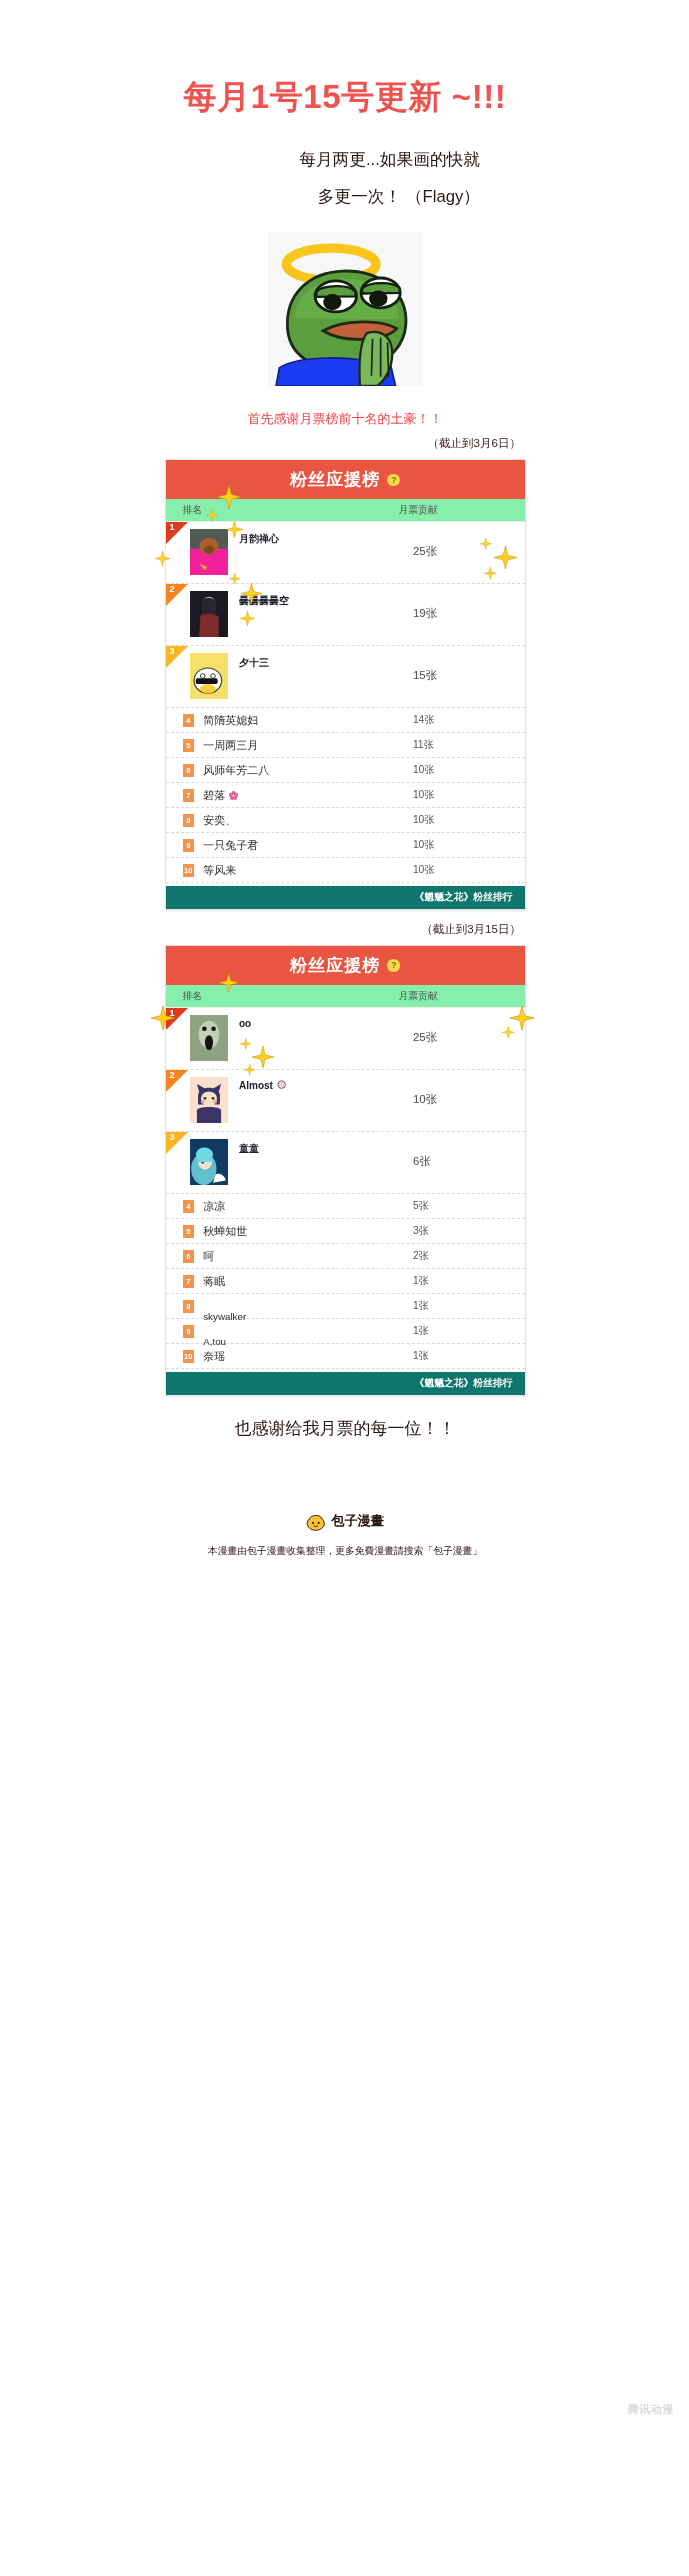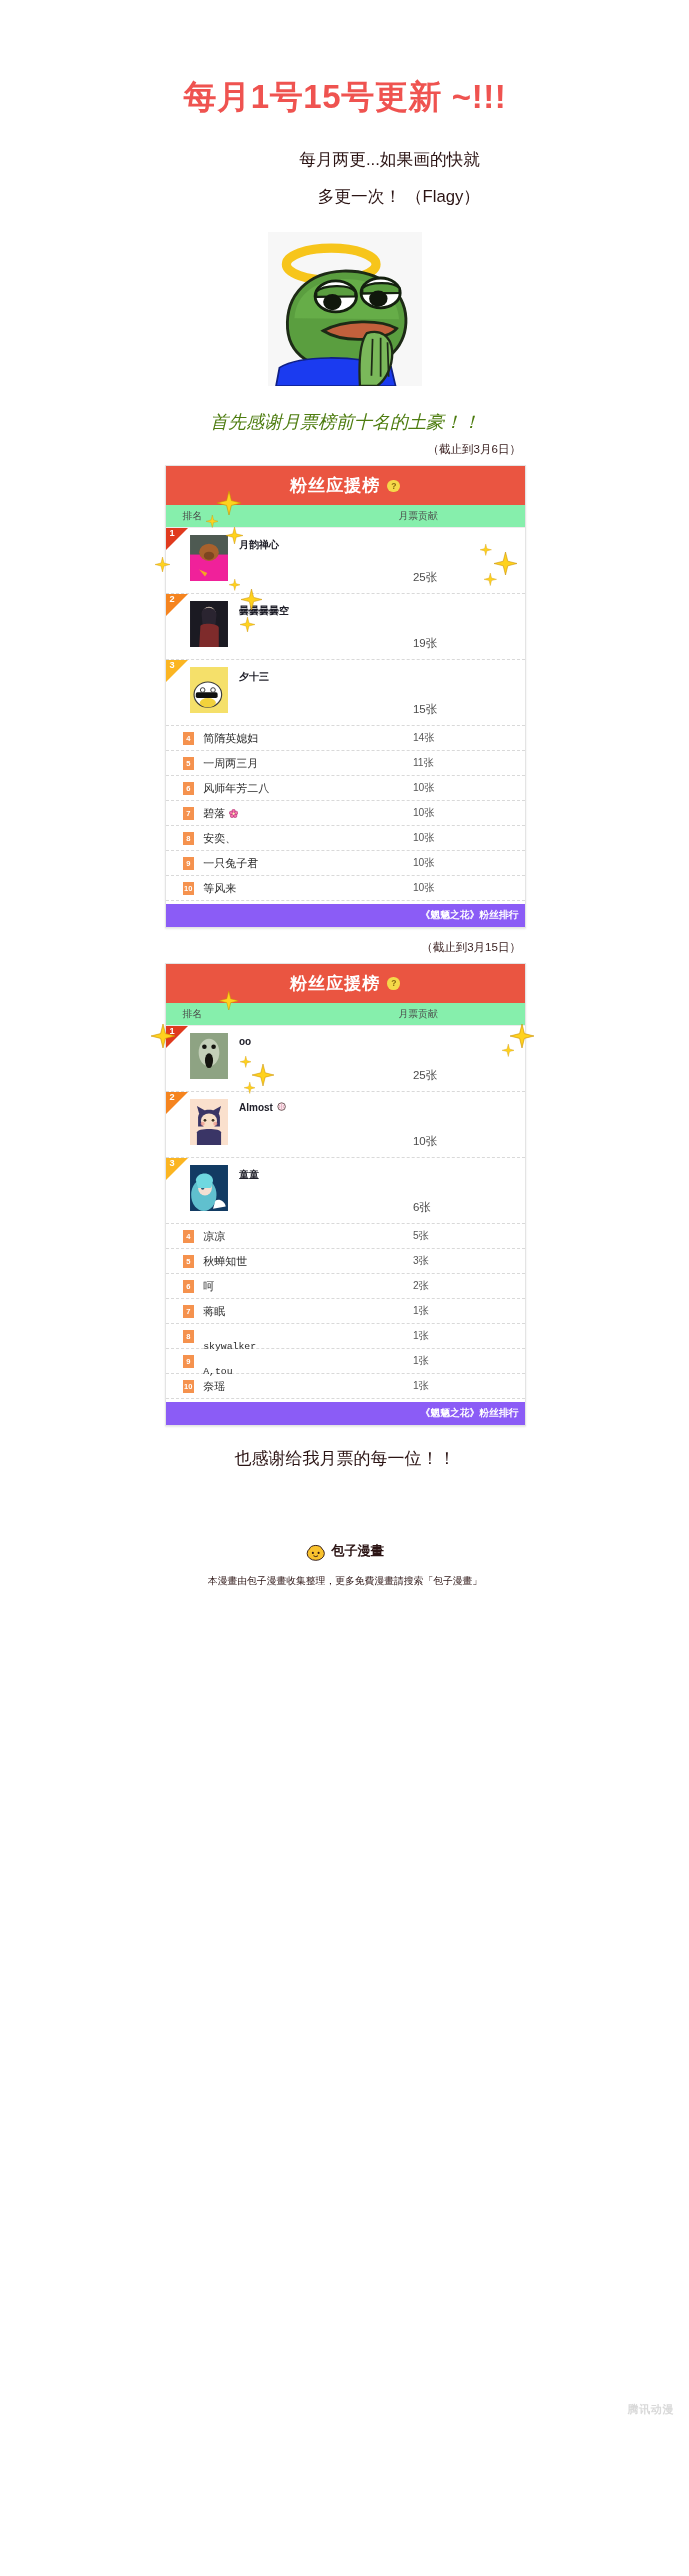--- a/index.html
+++ b/index.html
@@ -45,24 +45,23 @@
     background: #f7f7f7;
     position: relative;
     overflow: hidden;
   }
   .frog-svg { display: block; width: 100%; height: 100%; }
 
   
   .thanks-one {
     margin-top: 24px;
     text-align: center;
-    color: #4d7c0f;
-    font-size: 18px;
+    color: #ef4444;
+    font-size: 13px;
     font-weight: 500;
-    font-style: italic;
   }
   .cutoff {
     width: 361px;
     margin: 8px auto 0;
     text-align: right;
     color: #3a2020;
     font-size: 11.5px;
     padding-right: 4.6px;
   }
 
@@ -157,21 +156,21 @@
     color: #20202a;
     font-weight: bold;
     flex: 1;
     display: flex;
     align-items: center;
     gap: 4px;
   }
   .row-top .uname.mono { font-family: Liberation Sans, sans-serif; font-size: 10px;}
   .row-top .votes {
     width: 115px;
-    margin-top: 35px;
+    margin-top: 15px;
     font-size: 11.5px;
     color: #4b4b4b;
     text-align: left;
     padding-left: 3.4px;
   }
 
   .row-small {
     display: flex;
     align-items: center;
     border-bottom: 0.6px dashed #d9d9d9;
@@ -189,35 +188,35 @@
     flex: none;
     line-height: 1;
   }
   .row-small .uname {
     margin-left: 9.2px;
     font-size: 11px;
     color: #2a2a2a;
     flex: 1;
     display: flex; align-items: center; gap: 3.4px;
   }
-  .row-small .uname.mono { font-family: Liberation Mono, monospace; font-size: 9.8px; margin-top: 20px; }
+  .row-small .uname.mono { font-family: Liberation Sans, sans-serif; font-size: 9.8px; margin-top: 20px; }
   .row-small .votes {
     width: 115px;
     font-size: 10.3px;
     color: #555;
     padding-left: 3.4px;
   }
 
   .card-footer {
-    background: #8b5cf6;
+    background: #0f766e;
     height: 23px;
     display: flex;
     align-items: center;
     justify-content: flex-end;
-    padding-right: 6px;
+    padding-right: 12px;
     color: #ffffff;
     font-size: 9.8px;
     font-weight: bold;
   }
 
   
   .sparkle { position: absolute; pointer-events: none; }
   .sp-svg { display:block; }
 
   

